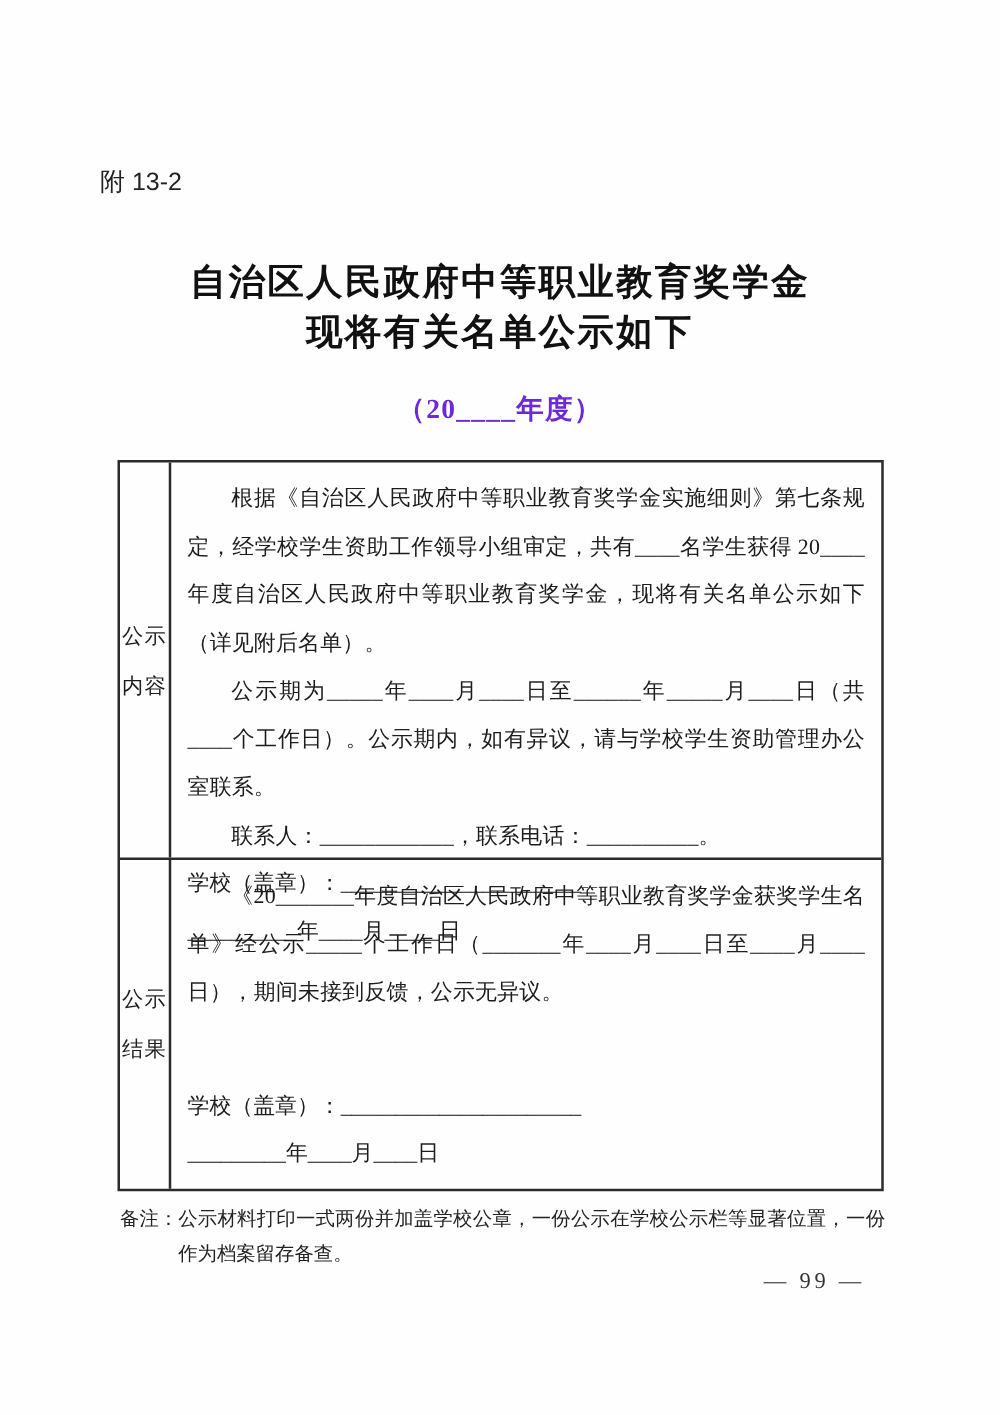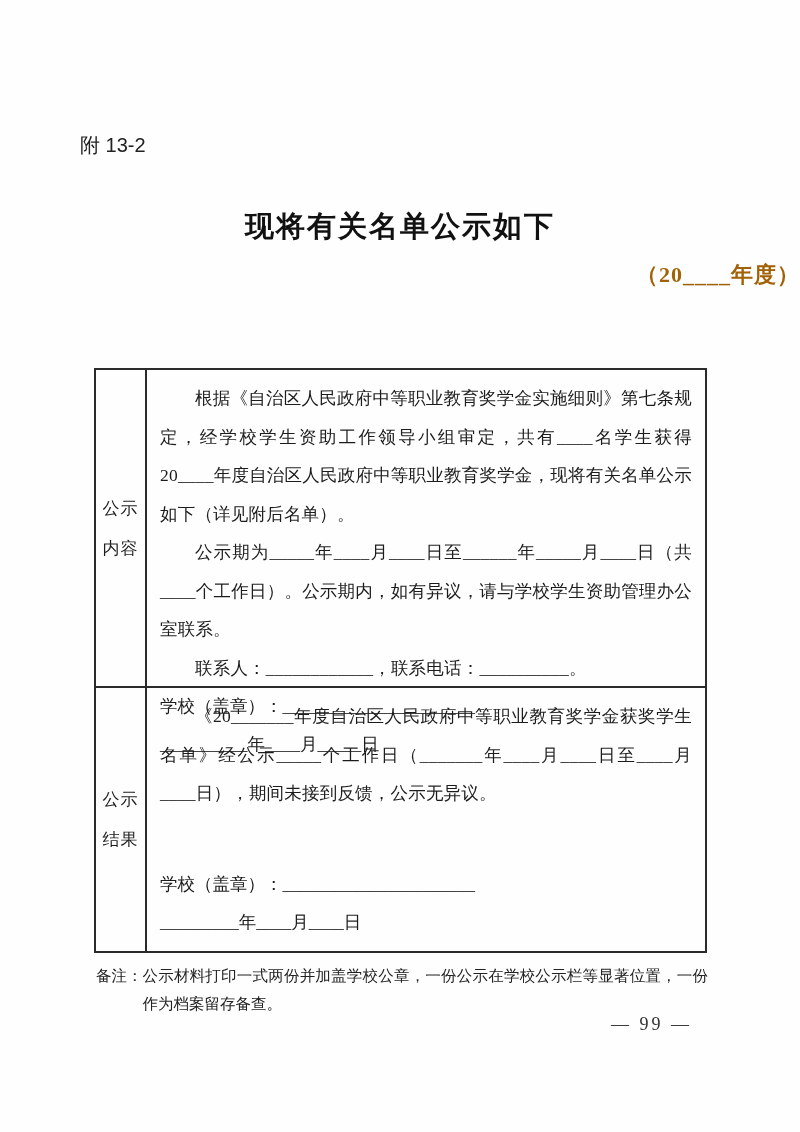--- a/index.html
+++ b/index.html
@@ -27,45 +27,44 @@
     text-align: center;
   }
   .title-line {
     font-size: 29px;
     font-weight: bold;
     line-height: 40px;
     letter-spacing: 2px;
     color: #111;
   }
   .title-subtitle {
-    margin-top: 14px;
+    margin-top: 26px;
     font-size: 22px;
     font-weight: bold;
     letter-spacing: 1px;
-    color: #a16207;
-    text-align: right;
+    color: #6d28d9;
   }
 
   .form-table {
     position: absolute;
     left: 94px; top: 368px;
     width: 613px;
     border: 2px solid #2b2b2b;
     display: flex;
     flex-direction: column;
     background: transparent;
   }
   .form-row {
     display: flex;
   }
   .form-row.row-content { height: 318px; border-bottom: 2px solid #2b2b2b; }
   .form-row.row-result  { height: 263px; }
 
   .row-header {
-    width: 51px;
+    width: 41px;
     border-right: 2px solid #2b2b2b;
     display: flex;
     flex-direction: column;
     justify-content: center;
     align-items: center;
     gap: 17px;
     font-size: 17px;
     letter-spacing: 1px;
     flex-shrink: 0;
   }
@@ -112,20 +111,21 @@
     letter-spacing: 3px;
     color: #333;
   }
 </style>
 </head>
 <body>
 
 <div class="attachment-label">附 13-2</div>
 
 <div class="title-block">
+  <div class="title-line">自治区人民政府中等职业教育奖学金</div>
   <div class="title-line">现将有关名单公示如下</div>
   <div class="title-subtitle">（20____年度）</div>
 </div>
 
 <div class="form-table">
 
   <div class="form-row row-content">
     <div class="row-header">
       <span>公示</span>
       <span>内容</span>

